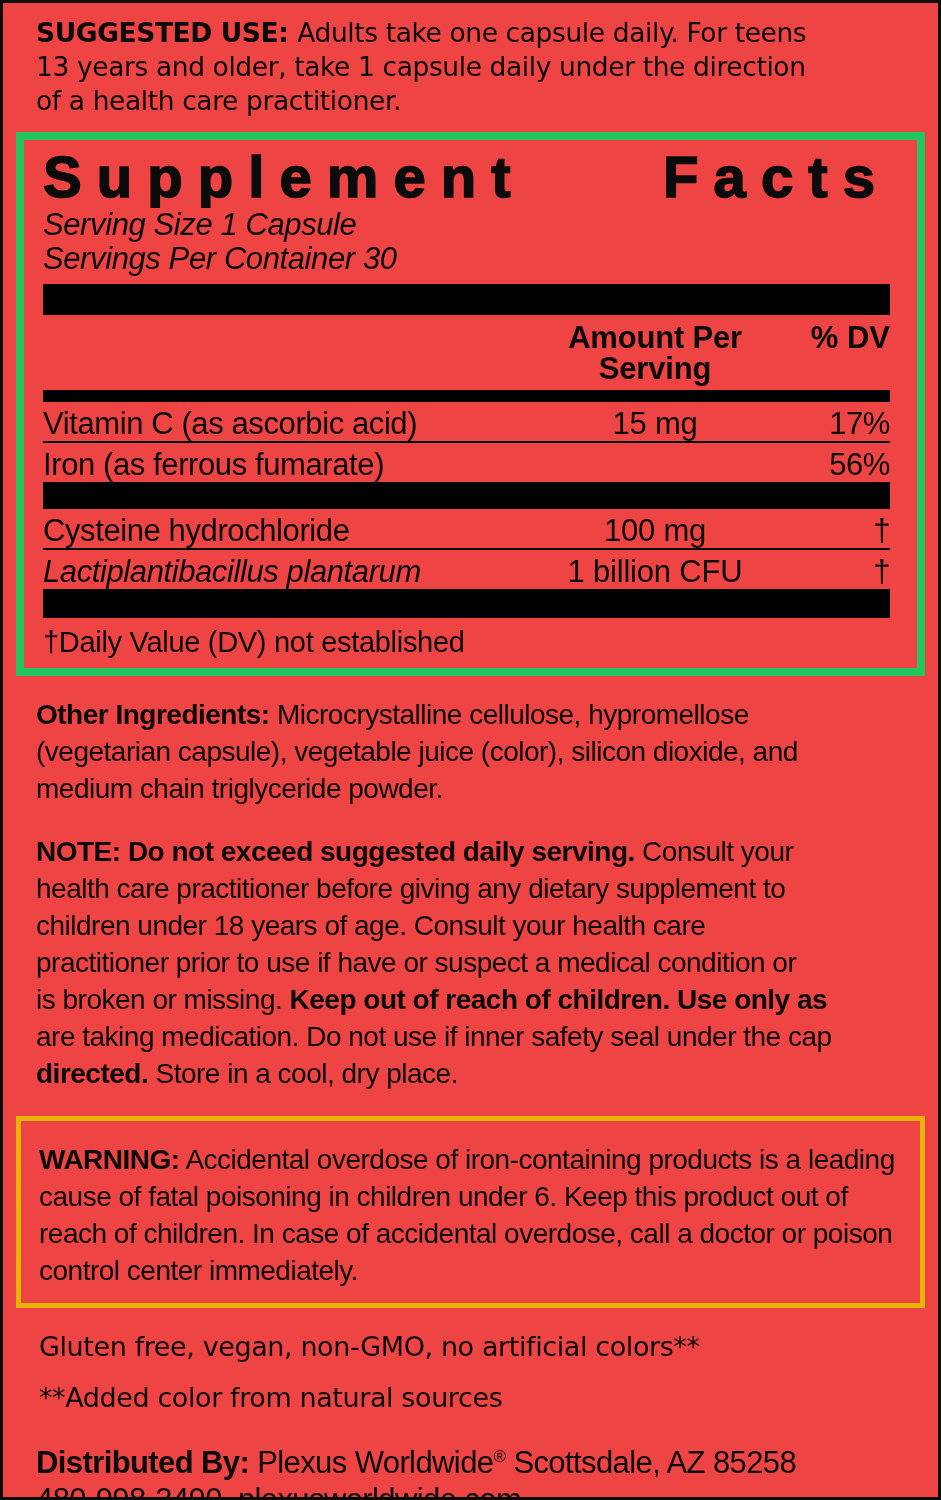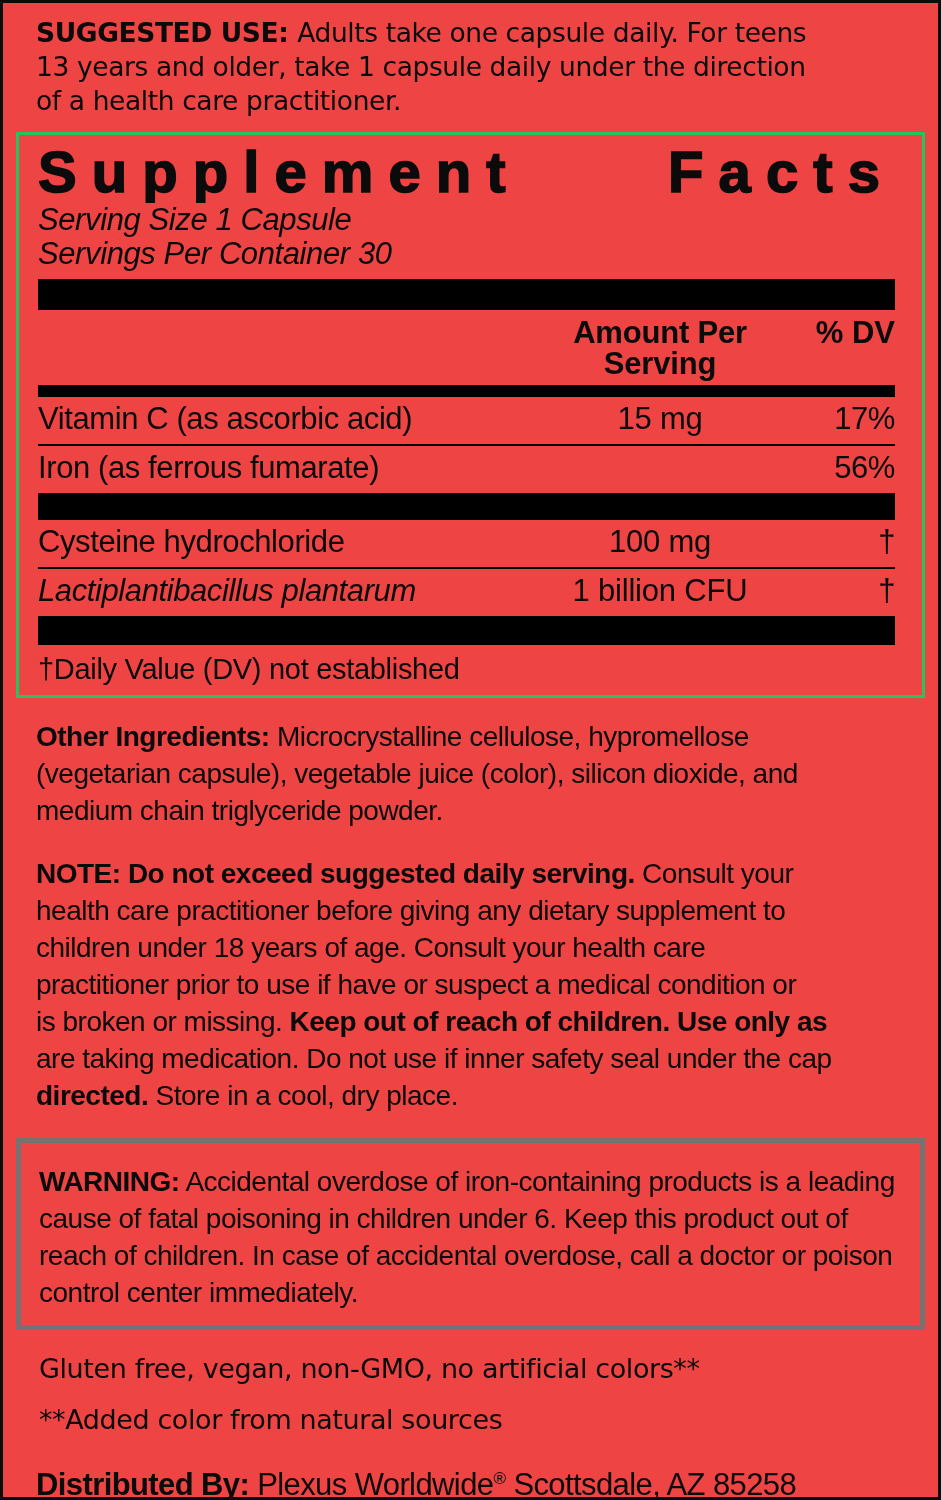--- a/index.html
+++ b/index.html
@@ -21,55 +21,55 @@
   
   .suggested{
     margin:13px 20px 0 33px;
     font-family:"DejaVu Sans",sans-serif;
     font-size:26.5px;line-height:34px;letter-spacing:-0.4px;
   }
 
   
   .panel{
     margin:14px 13px 0 13px;
-    border:3px solid #22c55e;
+    border:8px solid #22c55e;
     padding:6px 27px 10px 19px;
     box-sizing:border-box;
   }
   .sf-title{
     font-size:58px;font-weight:bold;line-height:62px;
     letter-spacing:0.26em;
     -webkit-text-stroke:1.6px #0b0b0b;
     text-align:justify;text-align-last:justify;
     overflow:hidden;
   }
   .serv{font-size:31px;line-height:34px;letter-spacing:-0.4px;}
   .serv-wrap{margin-top:0;font-style:italic;}
   .bar{background:#000;}
   .bar-lg{height:31px;margin-top:8px;}
   .bar-sm{height:12px;}
   .bar-md{height:27px;}
   .bar-md2{height:29px;}
   .hrow{display:flex;align-items:baseline;padding:7px 0 6px;font-weight:bold;font-size:31px;line-height:31px;}
-  .frow{display:flex;align-items:baseline;padding:5px 0 9px;font-size:31px;line-height:33px;letter-spacing:-0.4px;}
+  .frow{display:flex;align-items:baseline;padding:5px 0 1px;font-size:31px;line-height:33px;letter-spacing:-0.4px;}
   .col-name{flex:1;text-align:left;}
   .col-amt{width:270px;text-align:center;letter-spacing:-0.2px;}
   .col-dv{width:100px;text-align:right;}
   .hairline{height:2px;background:#000;}
   .footnote{font-size:29px;line-height:32px;padding-top:8px;letter-spacing:-0.3px;}
 
   
   .para{margin-left:33px;margin-right:20px;font-size:28px;line-height:37px;letter-spacing:-0.5px;}
   .other{margin-top:20px;}
   .note{margin-top:26px;}
 
   
   .warnbox{
     margin:24px 13px 0 13px;
-    border:5px solid #737373;
+    border:5px solid #eab308;
     padding:20px 18px 14px 18px;
     box-sizing:border-box;
     font-size:28px;line-height:37px;letter-spacing:-0.5px;
   }
 
   
   .gluten{margin:22px 20px 0 36px;font-family:"DejaVu Sans",sans-serif;font-size:27px;line-height:34px;letter-spacing:-0.4px;}
   .added{margin:17px 20px 0 36px;font-family:"DejaVu Sans",sans-serif;font-size:27px;line-height:34px;letter-spacing:-0.4px;}
   .dist{margin:23px 20px 0 33px;font-size:31px;line-height:37px;letter-spacing:-0.6px;}
 </style>

